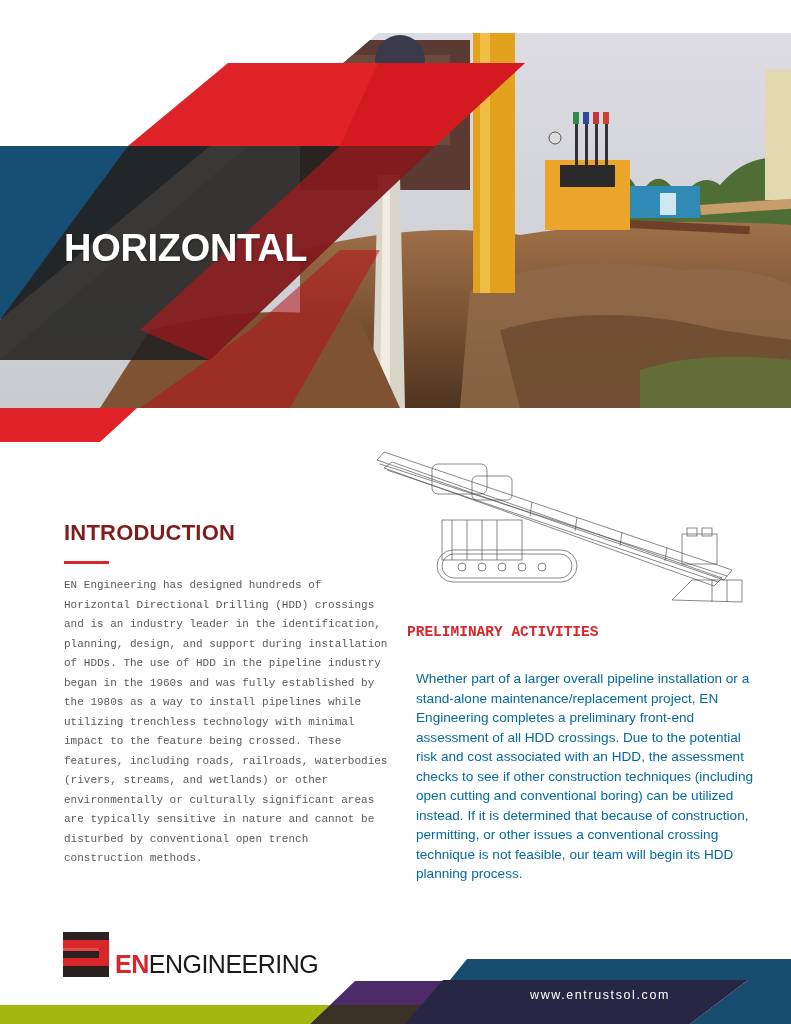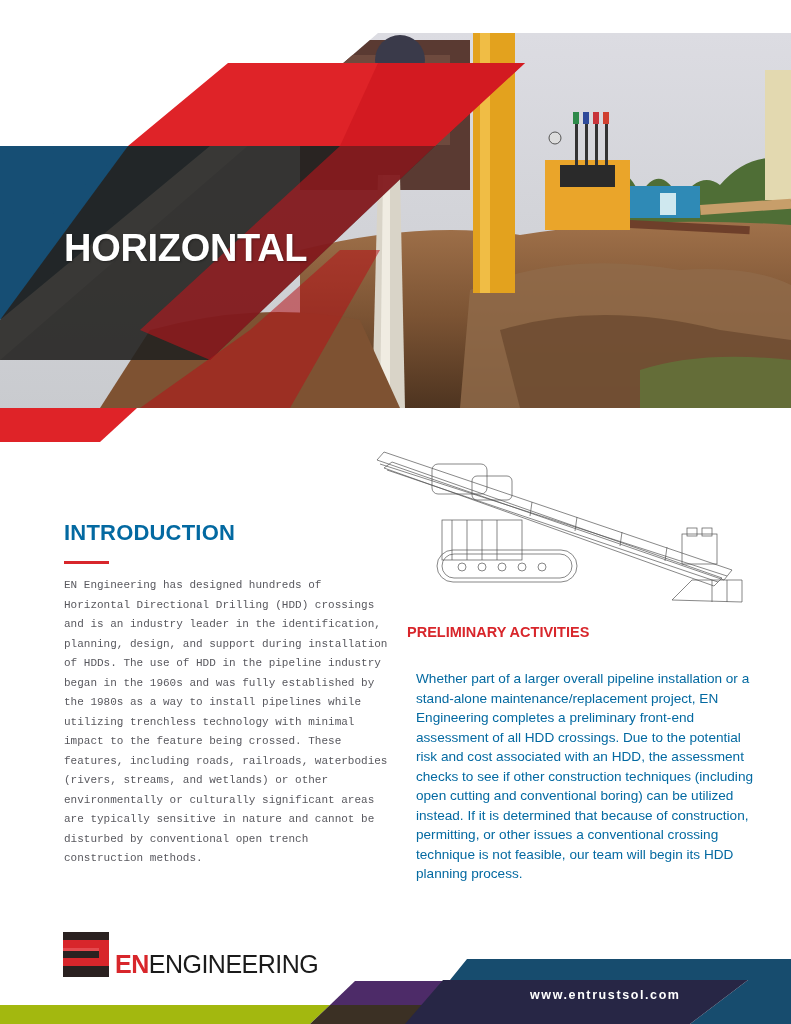--- a/index.html
+++ b/index.html
@@ -18,53 +18,53 @@
     left: 64px; top: 224px; margin: 0;
     color: #ffffff; font-weight: 700; font-size: 38px; line-height: 48px;
     letter-spacing: -0.3px;
     text-shadow: 1px 1px 2px rgba(0,0,0,0.35);
   }
   #hero-title span { display: block; }
 
   
   #intro-heading {
     left: 64px; top: 520px; margin: 0;
-    font-size: 22px; font-weight: 700; color: #0369a1; letter-spacing: 0.2px;
+    font-size: 22px; font-weight: 700; color: #7f1d1d; letter-spacing: 0.2px;
   }
   #intro-rule { left: 64px; top: 561px; width: 45px; height: 3px; background: #d8262b; }
   #intro-body {
     left: 64px; top: 576px; width: 330px; margin: 0;
     font-size: 11px; line-height: 19.5px; color: #58585e; font-family: Liberation Mono, monospace;
   }
 
   
   #drill-drawing { left: 372px; top: 450px; width: 375px; height: 160px; }
 
   
   #prelim-heading {
     left: 407px; top: 624px; margin: 0;
-    font-size: 14.5px; font-weight: 700; color: #d8262b;
+    font-size: 14.5px; font-weight: 700; color: #d8262b; font-family: Liberation Mono, monospace;
   }
   #prelim-body {
     left: 407px; top: 660px; width: 340px; margin: 9px;
     font-size: 13.6px; line-height: 19.5px; color: #0369a1;
   }
 
   
   #logo { left: 63px; top: 932px; height: 45px; display: flex; align-items: flex-end; }
   #logo-mark { width: 46px; height: 45px; }
   #logo-text { margin-left: 6px; font-size: 25px; font-weight: 700; letter-spacing: -0.5px; line-height: 1; }
   #logo-en { color: #d8262b; }
   #logo-eng { color: #1b1b1b; font-weight: 400; }
 
   
   #footer { left: 0; top: 950px; width: 791px; height: 74px; }
   #footer svg { position: absolute; left: 0; top: 0; }
   #footer-url {
-    left: 530px; top: 988px; font-size: 12.5px; font-weight: 700;
+    left: 530px; top: 988px; font-size: 12.5px; font-weight: 400;
     color: #ffffff; letter-spacing: 1.6px;
   }
 </style>
 </head>
 <body>
 
 <div id="hero" class="abs">
   <svg width="791" height="450" viewBox="0 0 791 450">
     <defs>
       <clipPath id="photoClip">

